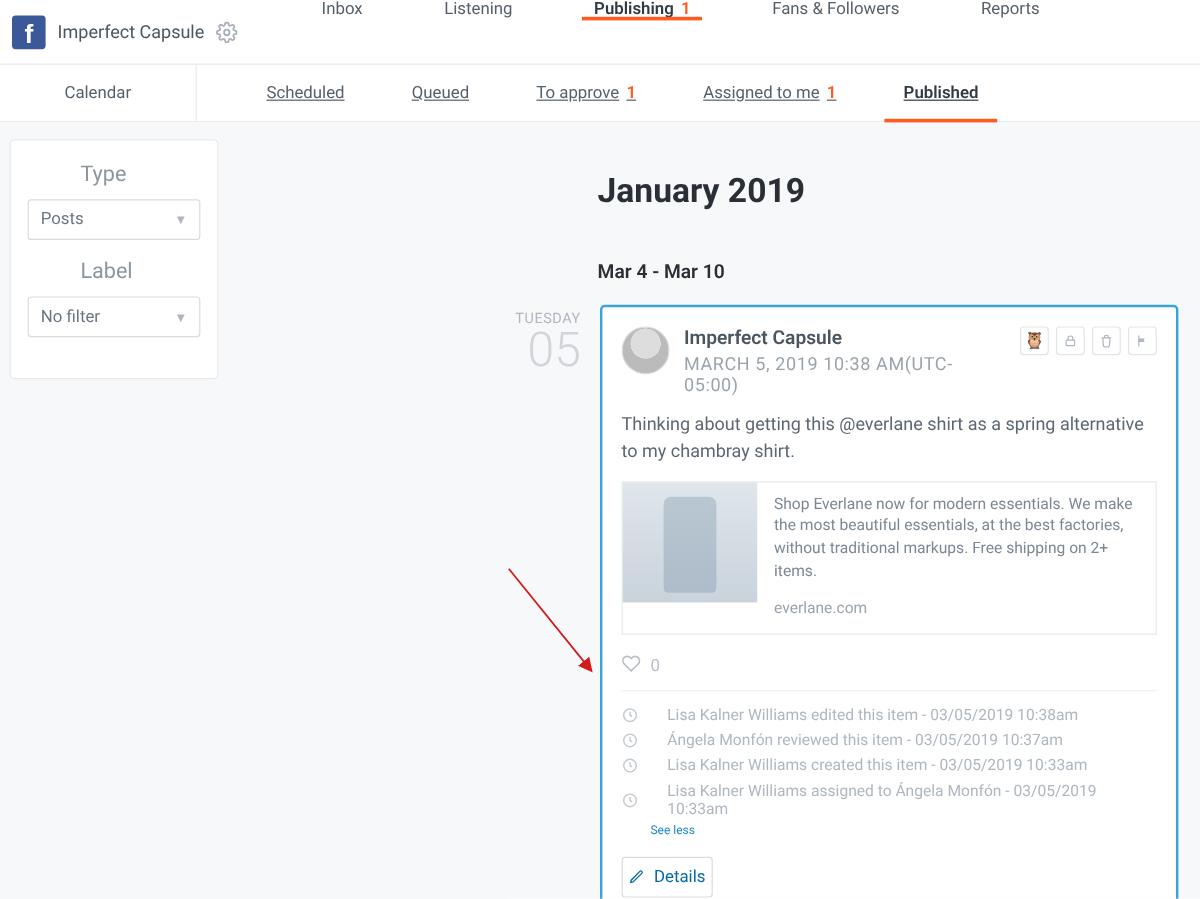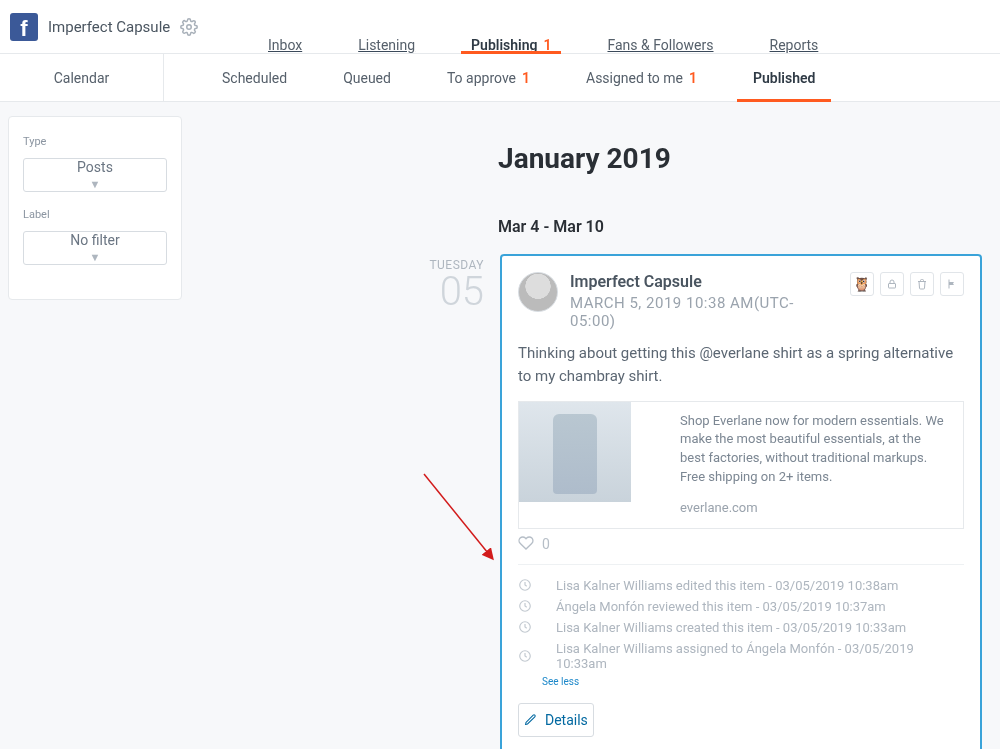--- a/index.html
+++ b/index.html
@@ -31,24 +31,23 @@
     border-radius: 3px;
     display: flex; align-items: flex-end; justify-content: center;
     color: #fff; font-weight: 700; font-size: 22px; line-height: 22px;
     font-family: Arial, sans-serif;
     padding-bottom: 1px;
   }
   .account-name { font-size: 15px; color: #4a5560; }
   .gear-btn { color: #a8b0b9; display:flex; align-items:center; cursor:pointer; }
   .gear-btn svg { width:18px; height:18px; }
   .topnav-tabs {
-    display: flex; align-items: flex-end;
+    display: flex; align-items: flex-start;
     height: 100%;
-    gap: 0;
-    text-decoration: underline;
+    gap: 12px;
   }
   .topnav-tab {
     display: flex; align-items: center;
     padding: 0 28px;
     color: #56606b;
     font-size: 14px;
     cursor: pointer;
     position: relative;
   }
   .topnav-tab.active { color: #2f3a45; font-weight: 600; }
@@ -74,20 +73,21 @@
     display:flex; align-items:stretch;
     gap: 0;
     padding-left: 30px;
   }
   .subnav-tab {
     display:flex; align-items:center;
     padding: 0 28px;
     color:#56606b;
     cursor:pointer;
     position:relative;
+    text-decoration:underline;
   }
   .subnav-tab.active { color:#2f3a45; font-weight:600; }
   .subnav-tab.active::after {
     content:""; position:absolute; left:12px; right:12px; bottom:-1px;
     height:3px; background:#ff5a1f;
   }
 
   
   .body {
     display:flex;
@@ -98,33 +98,32 @@
     width: 190px;
     padding: 14px 8px;
   }
   .filter-card {
     background:#fff;
     border:1px solid #e6e9ec;
     border-radius:4px;
     padding: 14px 14px 18px;
   }
   .filter-label {
-    color:#8b95a1; font-size:11px; margin-bottom:10px; margin-top: 4px;
+    color:#8b95a1; font-size:18px; margin-bottom:10px; margin-top: 4px; margin-left: 44px;
   }
   .filter-label + .select-like { margin-bottom: 16px; }
   .select-like {
     border:1px solid #d7dce1;
     border-radius:3px;
     height:34px;
     display:flex; align-items:center; justify-content:space-between;
     padding: 0 10px;
     color:#6b7683;
     font-size:14px;
     cursor:pointer;
-    flex-direction:column;
   }
   .select-like .caret { color:#aeb6bf; font-size:11px; }
 
   .main {
     flex:1;
     padding: 40px 18px 30px 18px;
     position: relative;
   }
   .annot-arrow {
     position: absolute;
@@ -184,21 +183,21 @@
     display:flex; align-items:center; justify-content:center;
     color:#aeb6bf; cursor:pointer;
   }
   .icon-btn.app-badge { border-color:#e1e5e9; }
   .icon-btn svg { width:12px; height:12px; }
   .icon-btn .emoji { font-size:14px; line-height:1; }
   .post-body { color:#5c6773; font-size:15px; line-height:1.55; margin-bottom:12px; }
   .link-card {
     border:1px solid #e6e9ec;
     display:flex;
-    gap: 35px;
+    margin-bottom: 10px;
   }
   .link-thumb {
     width:112px; height:100px;
     background: linear-gradient(180deg, #dfe6ec 0%, #c9d3db 100%);
     position:relative;
     flex-shrink:0;
   }
   .link-thumb::before {
     content:""; position:absolute; left:30%; right:30%; top:12%; bottom:8%;
     background: linear-gradient(180deg, #b9c7d1, #aebccb);

